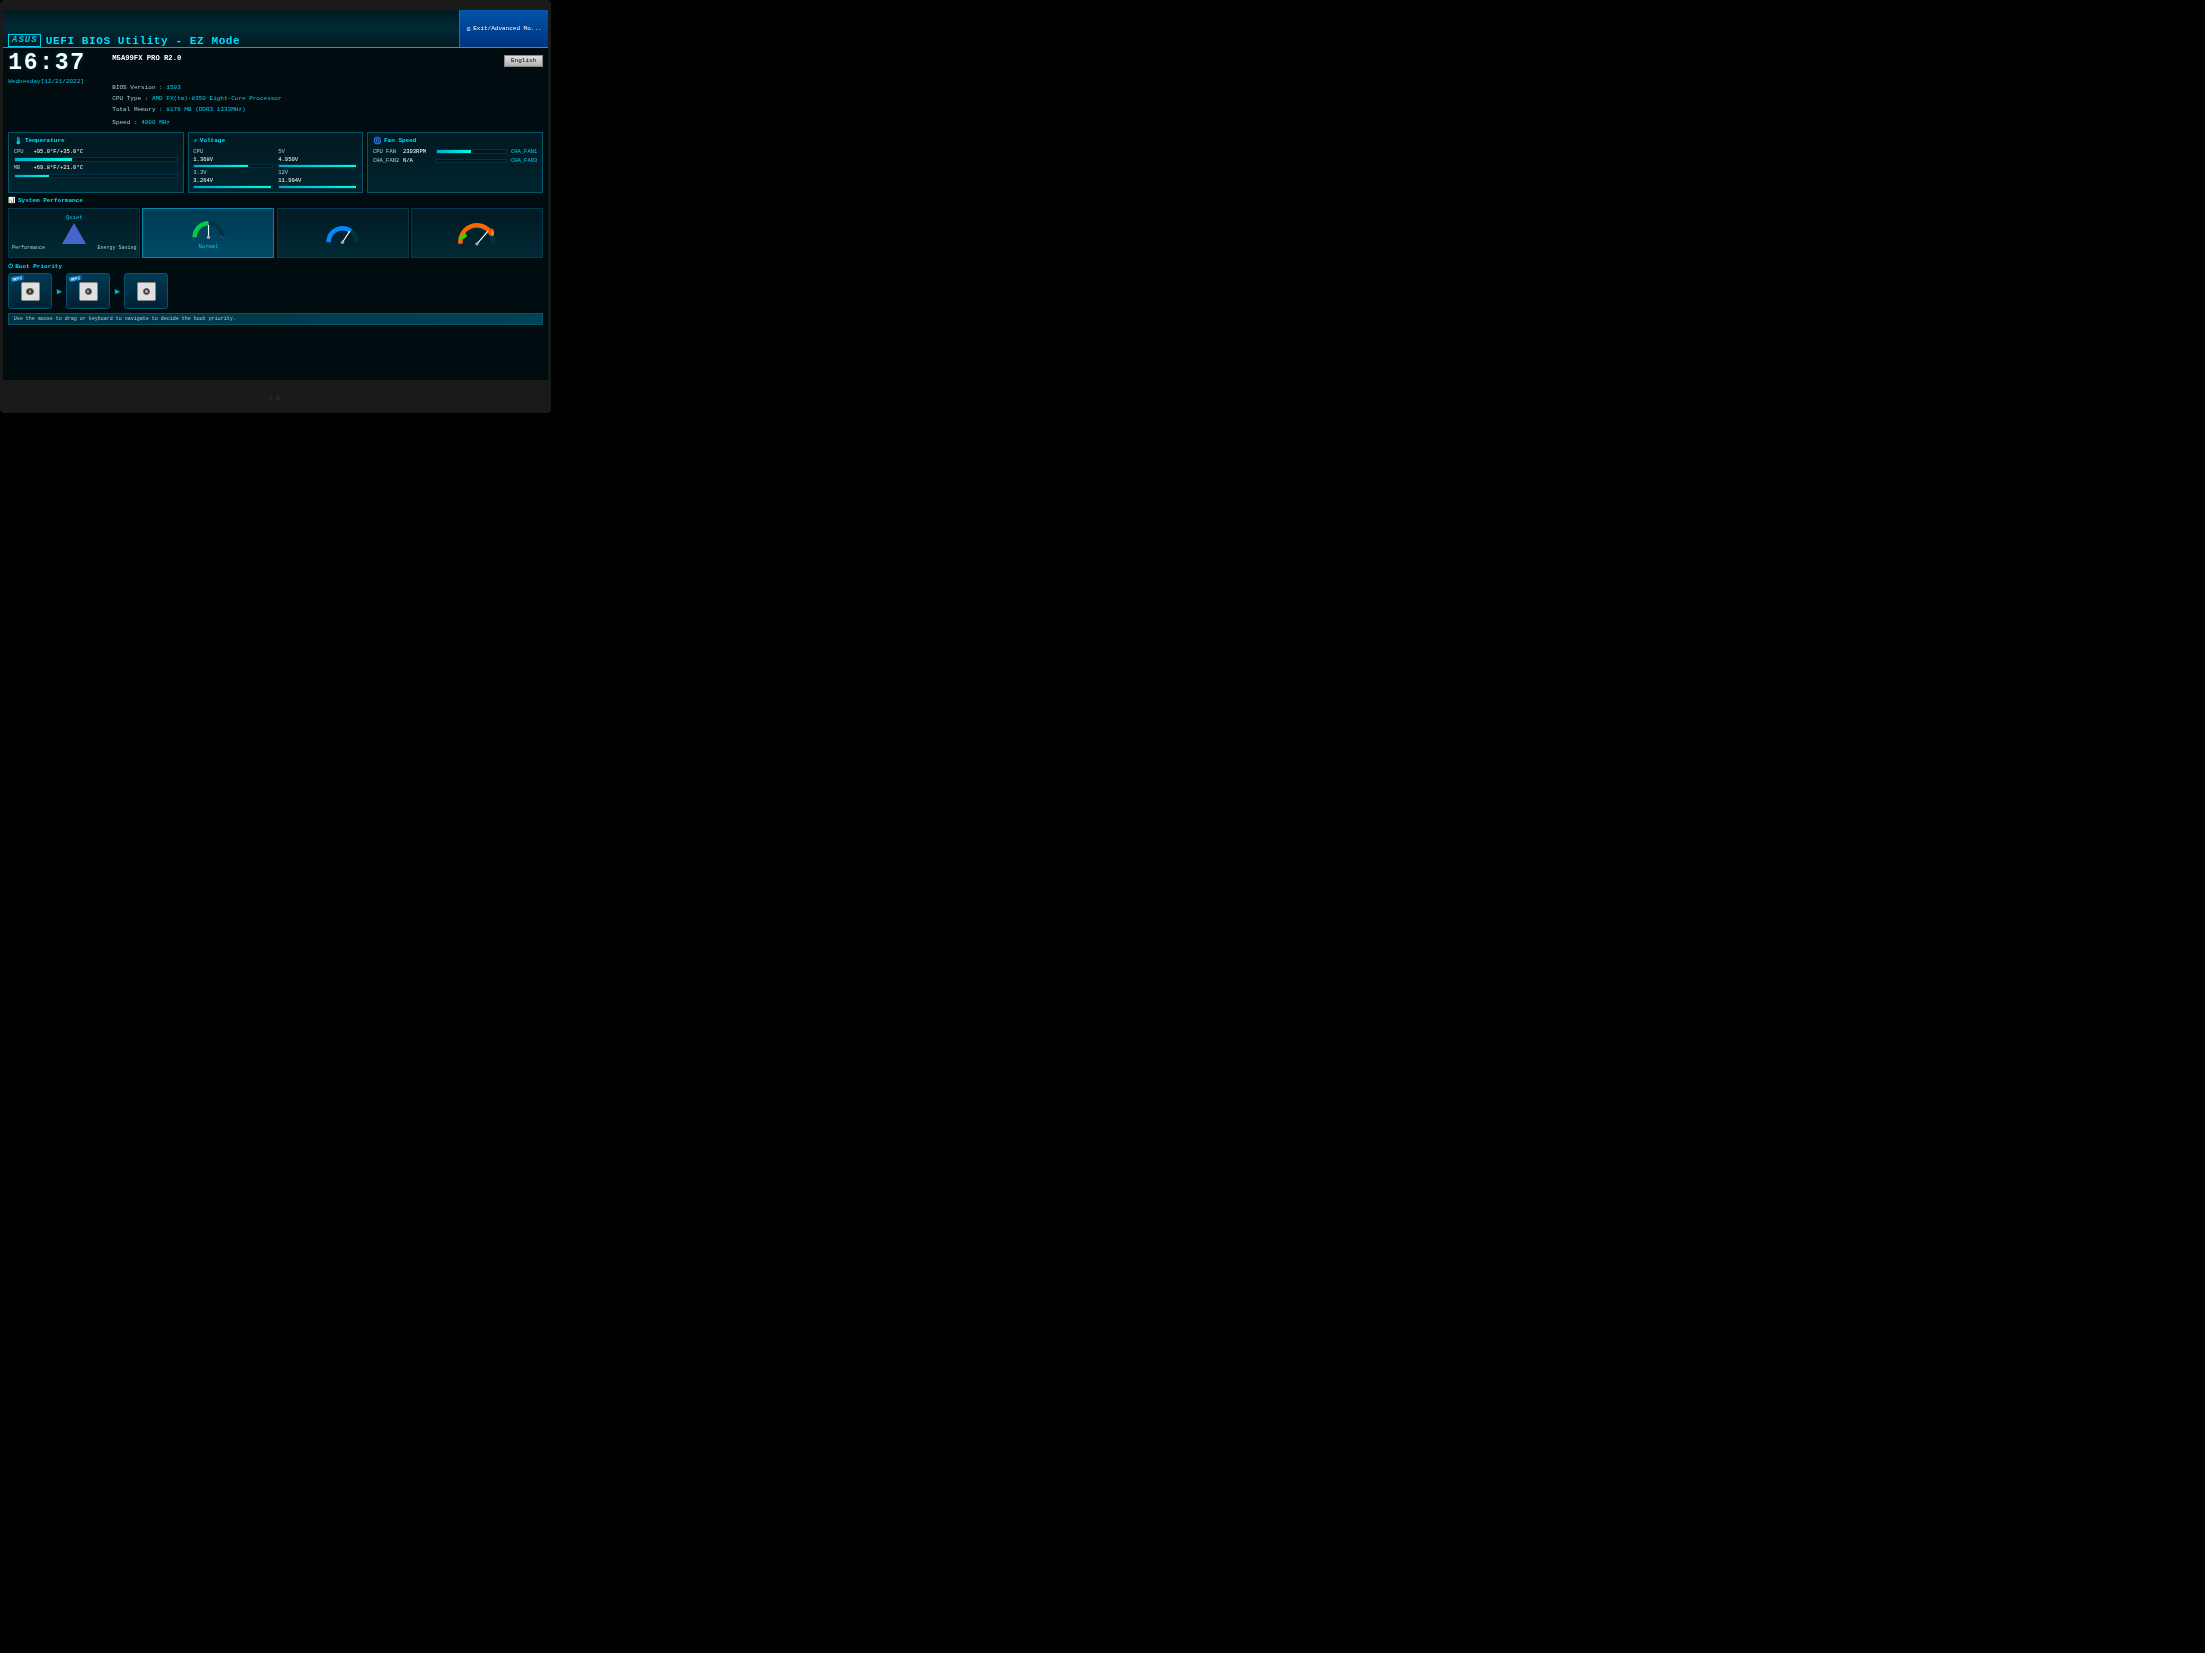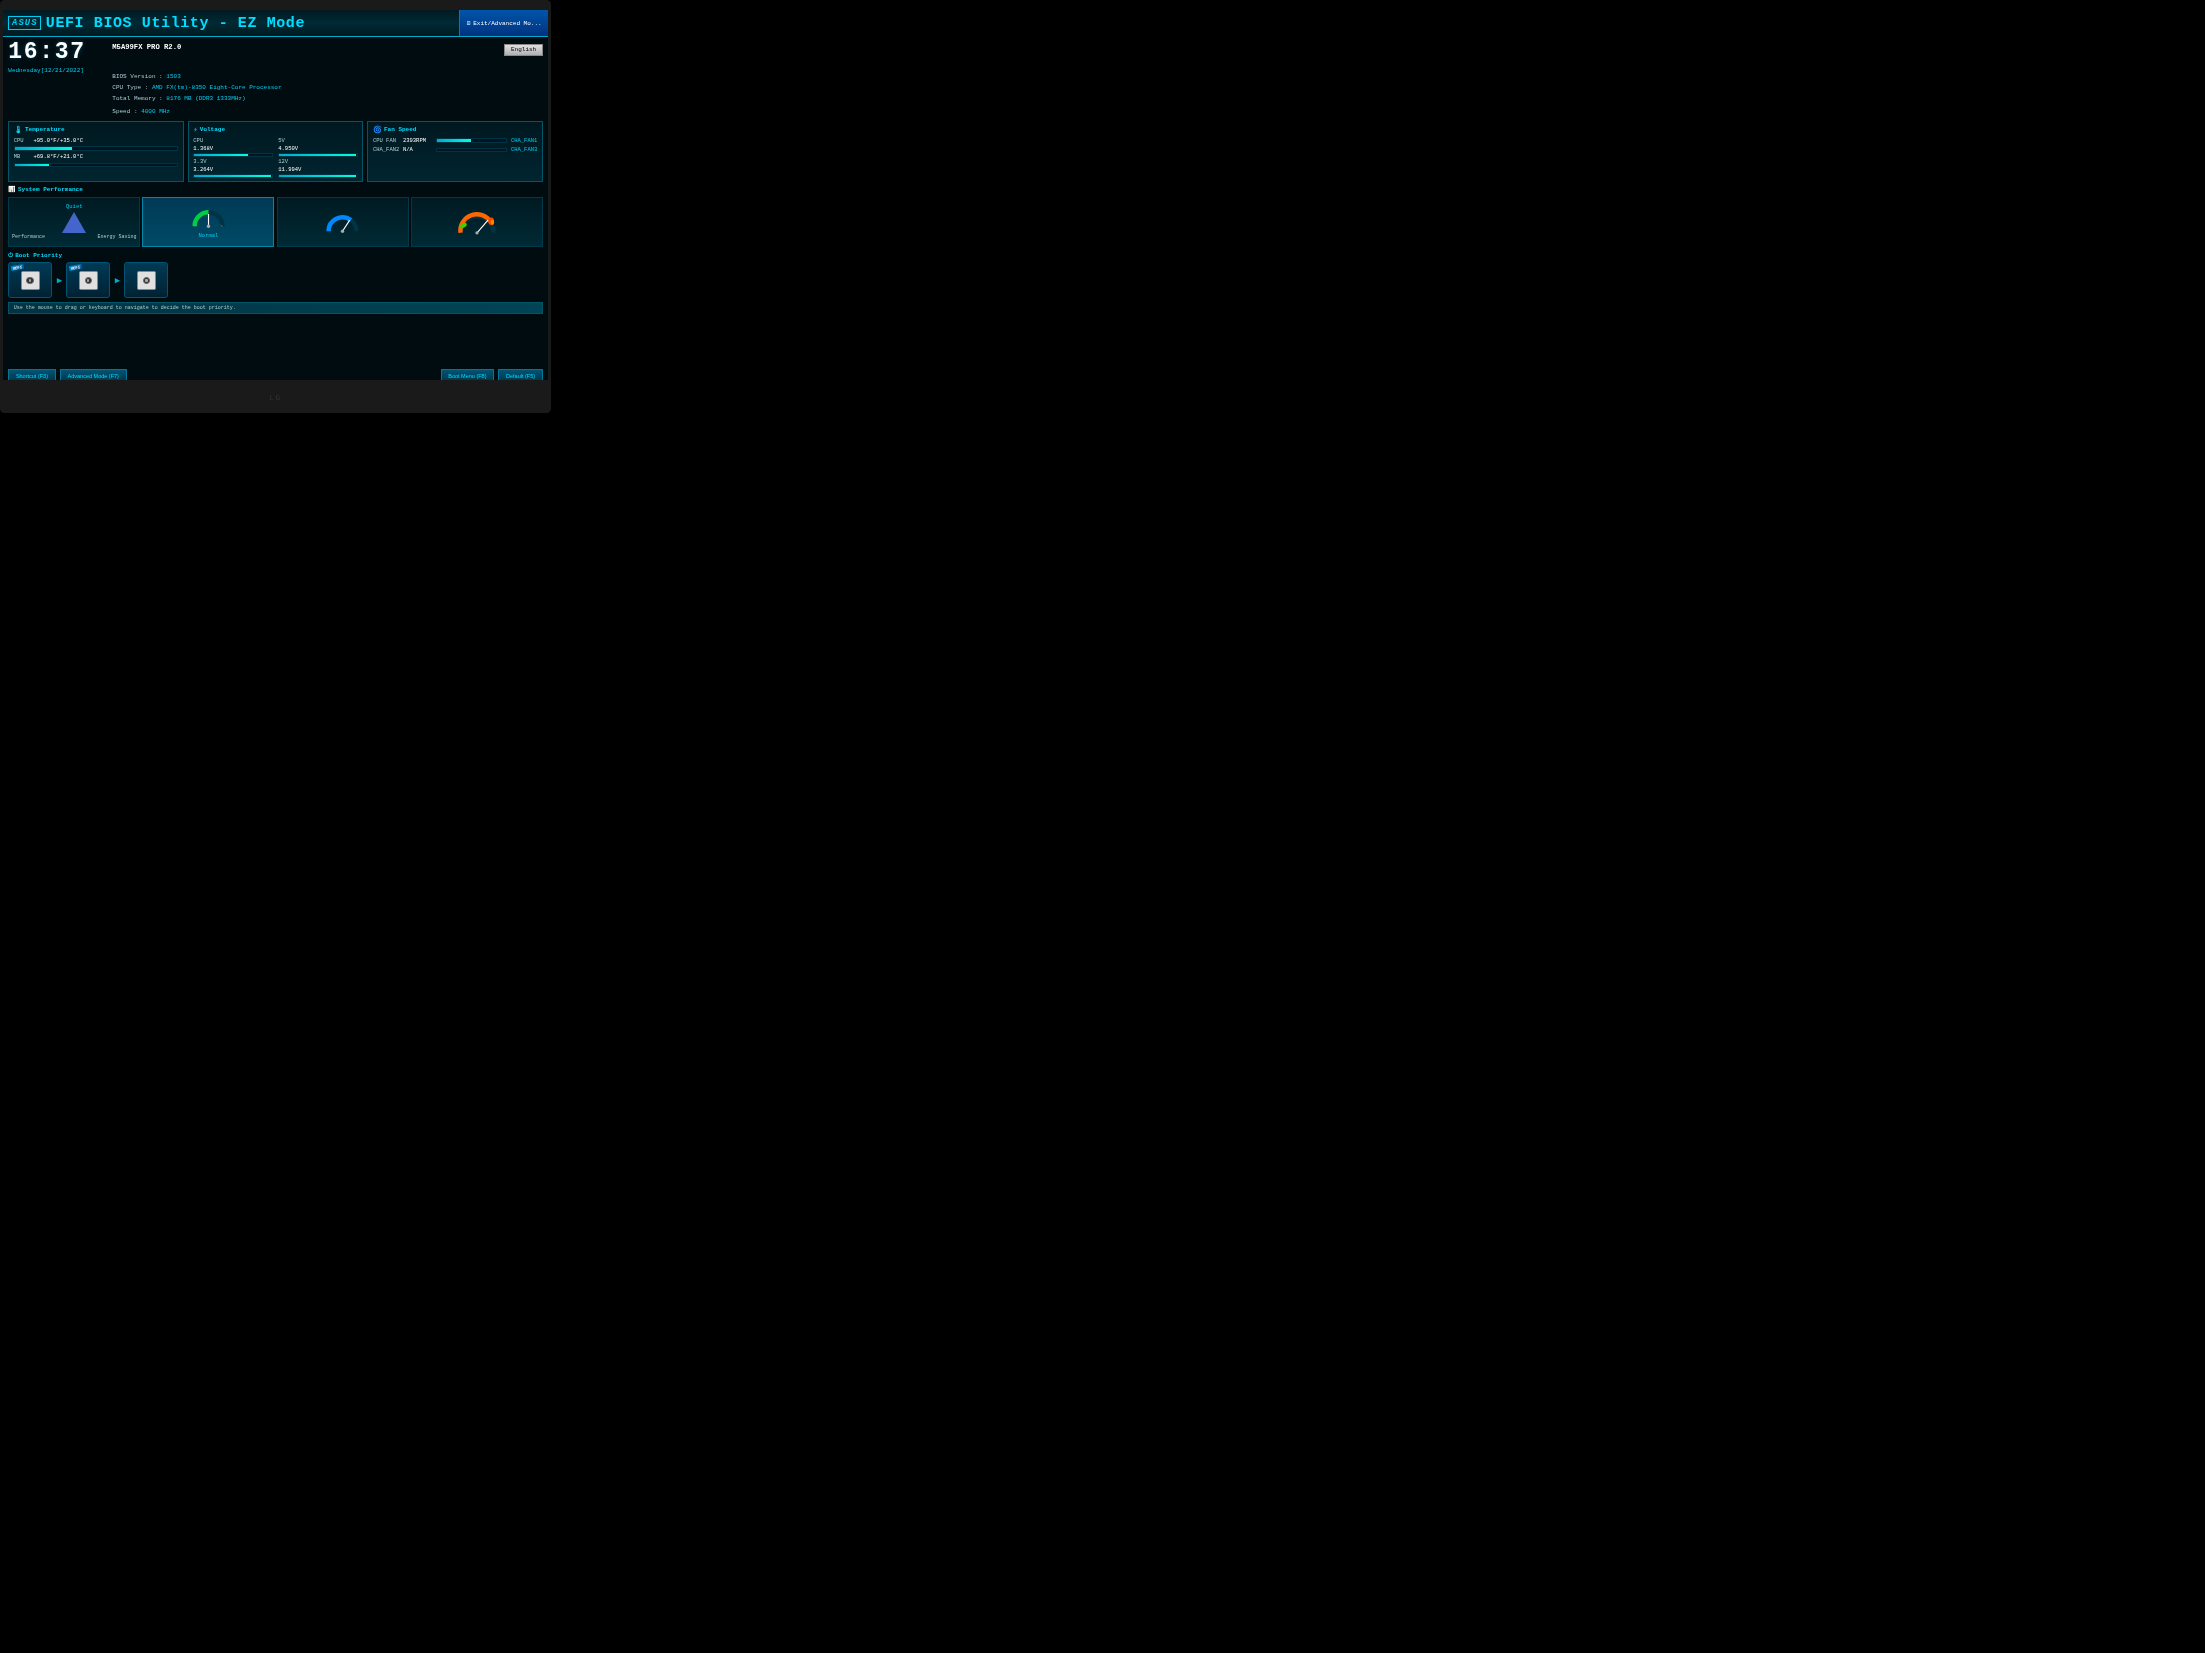--- a/index.html
+++ b/index.html
@@ -29,41 +29,41 @@
       right: 2.8px;
       bottom: 33px;
       background: #000c10;
       overflow: hidden;
     }
 
     
     .title-bar {
       background: linear-gradient(180deg, #001a20 0%, #002a35 50%, #001a20 100%);
       border-bottom: 1.1px solid #00aacc;
-      height: 27px;
-      display: flex;
-      align-items: center;
+      height: 38px;
+      display: flex;
+      align-items: flex-end;
       padding: 0 5.5px;
       position: relative;
     }
 
     .asus-logo {
       color: #00ccee;
       font-size: 8.8px;
       font-weight: bold;
       font-style: italic;
       letter-spacing: 1.1px;
       margin-right: 4.4px;
       border: 1.1px solid #00ccee;
       padding: 0.6px 2.8px;
     }
 
     .title-text {
       color: #00ddff;
-      font-size: 15px;
+      font-size: 11px;
       font-weight: bold;
       letter-spacing: 0.6px;
     }
 
     .exit-btn {
       position: absolute;
       right: 0;
       top: 0;
       bottom: 0;
       background: linear-gradient(180deg, #0055aa, #003380);

